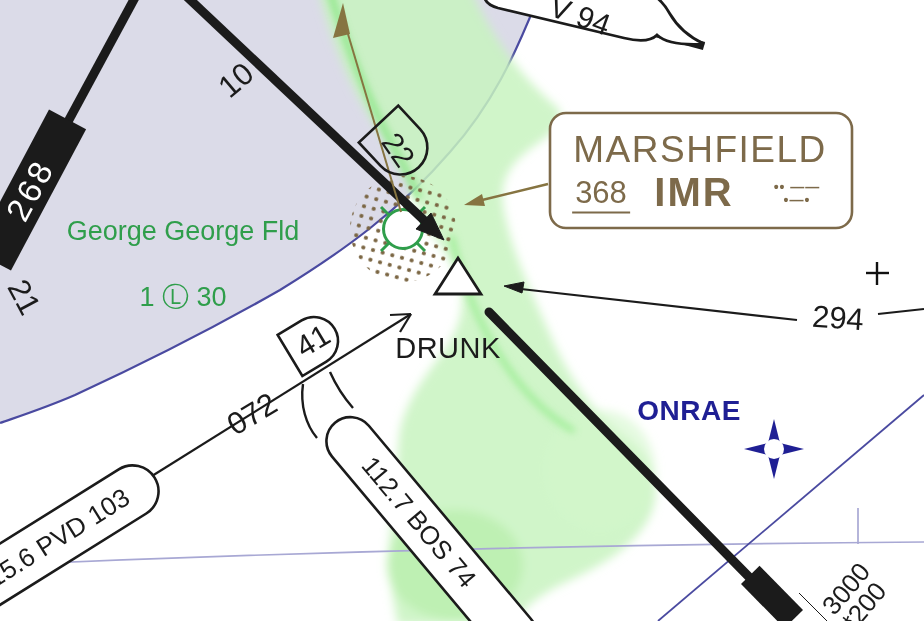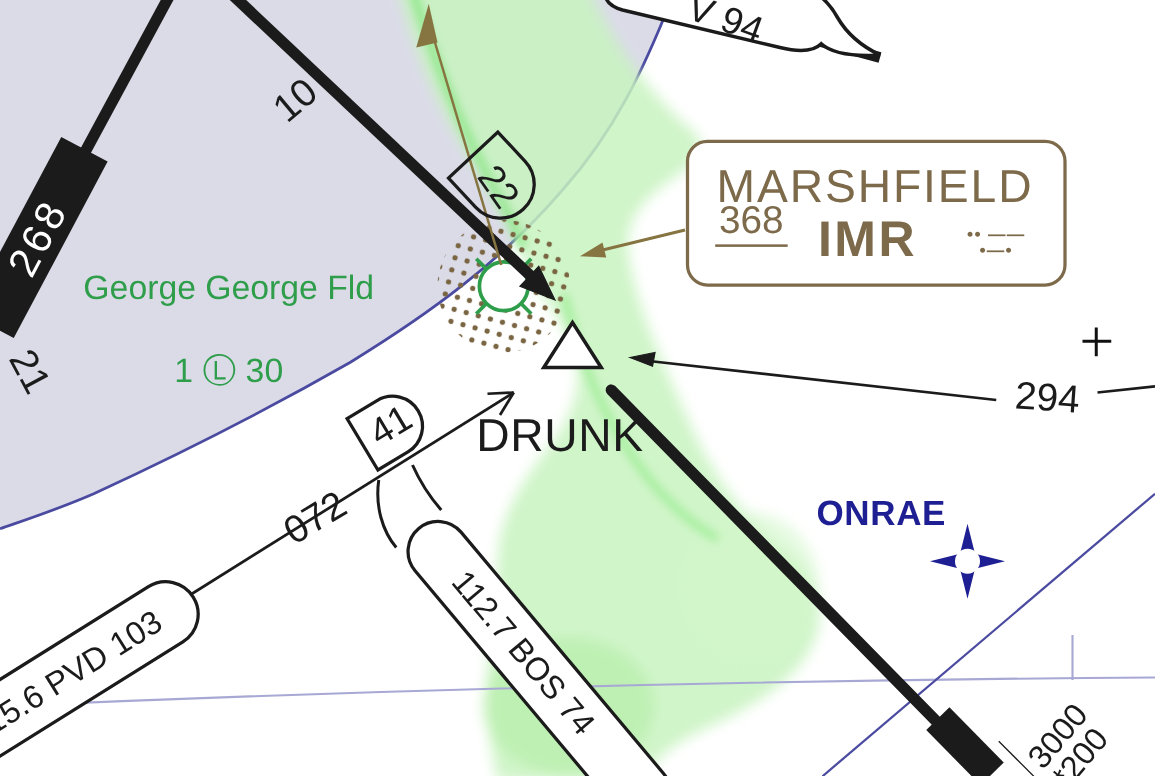--- a/index.html
+++ b/index.html
@@ -145,29 +145,29 @@
 <div class="label white ctr" style="left:30px;top:190px;font-size:33px;letter-spacing:3px;transform:translate(-50%,-50%) rotate(-62deg);">268</div>
 <div class="label ctr" style="left:24px;top:297px;font-size:31px;transform:translate(-50%,-50%) rotate(62deg);">21</div>
 <div class="label ctr" style="left:236px;top:80px;font-size:31px;transform:translate(-50%,-50%) rotate(-40deg);">10</div>
 <div class="label ctr" style="left:398px;top:150px;font-size:30px;transform:translate(-50%,-50%) rotate(55deg);">22</div>
 <div class="label ctr" style="left:580px;top:16px;font-size:30px;transform:translate(-50%,-50%) rotate(20deg);">V 94</div>
 
 <div class="label green aptline ctr" style="left:183px;top:231px;">George George Fld</div>
 <div class="label green aptline ctr" style="left:183px;top:297px;">1 Ⓛ 30</div>
 
 <div class="label brown ctr" style="left:700px;top:149px;font-size:37px;letter-spacing:1.5px;">MARSHFIELD</div>
-<div class="label brown ctr" style="left:601px;top:176px;font-size:31px;"><span class="u368">368</span></div>
+<div class="label brown ctr" style="left:601px;top:192px;font-size:31px;"><span class="u368">368</span></div>
 <div class="label brown ctr" style="left:694px;top:192px;font-size:40px;letter-spacing:2px;font-weight:bold;">IMR</div>
 <div class="label brown ctr" style="left:797px;top:194px;">
   <div class="morse">•• ——</div>
   <div class="morse">•—•</div>
 </div>
 
-<div class="label ctr" style="left:448px;top:348px;font-size:37px;letter-spacing:0.5px;">DRUNK</div>
-<div class="label navy ctr" style="left:689px;top:411px;font-size:28px;letter-spacing:0.5px;margin-left:16px;">ONRAE</div>
+<div class="label ctr" style="left:448px;top:348px;font-size:29px;letter-spacing:0.5px;">DRUNK</div>
+<div class="label navy ctr" style="left:689px;top:411px;font-size:28px;letter-spacing:0.5px;">ONRAE</div>
 
 <div class="label ctr" style="left:838px;top:318px;font-size:31px;transform:translate(-50%,-50%) rotate(4deg);">294</div>
 <div class="label ctr" style="left:252px;top:414px;font-size:31px;transform:translate(-50%,-50%) rotate(-31deg);">072</div>
 <div class="label ctr" style="left:313px;top:341px;font-size:30px;transform:translate(-50%,-50%) rotate(-31deg);">41</div>
 
 <div class="label ctr" style="left:53px;top:541px;font-size:26px;transform:translate(-50%,-50%) rotate(-32deg);">115.6 PVD 103</div>
 <div class="label ctr" style="left:419px;top:522px;font-size:26px;transform:translate(-50%,-50%) rotate(50deg);">112.7 BOS 74</div>
 
 <div class="label ctr" style="left:856px;top:597px;font-size:26px;line-height:25px;transform:translate(-50%,-50%) rotate(-50deg);">
   <div>3000</div>

